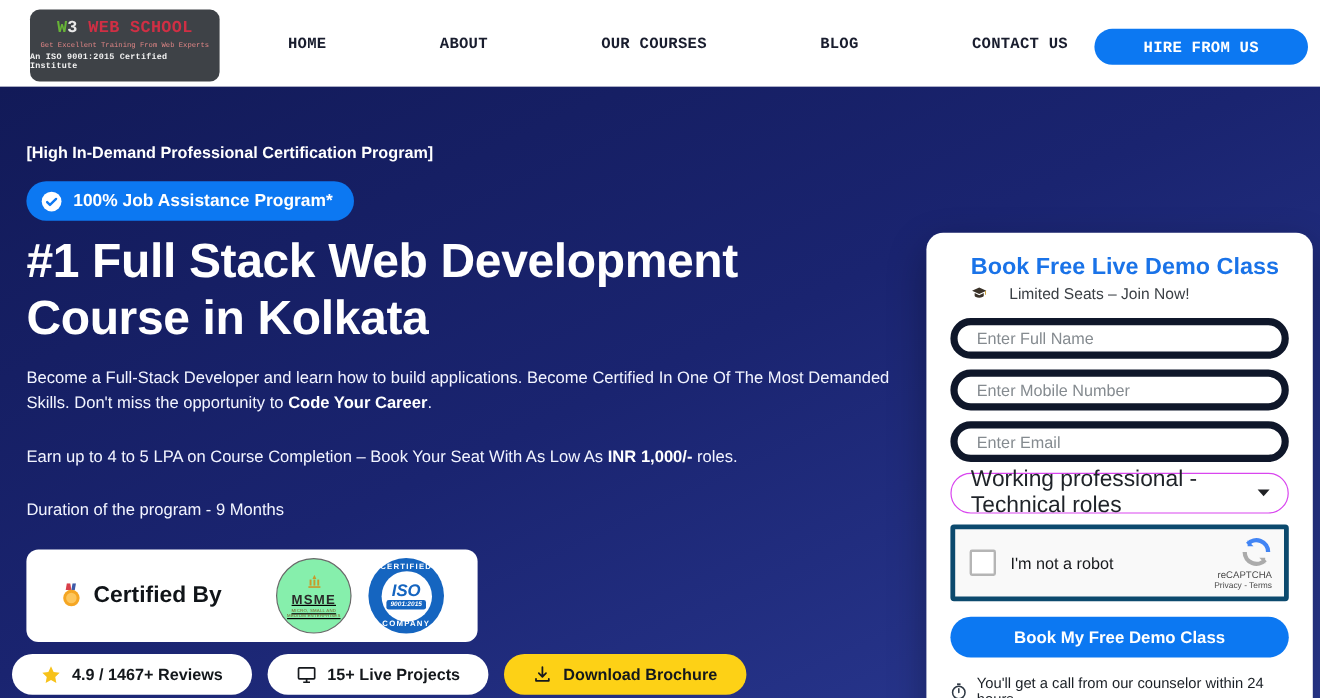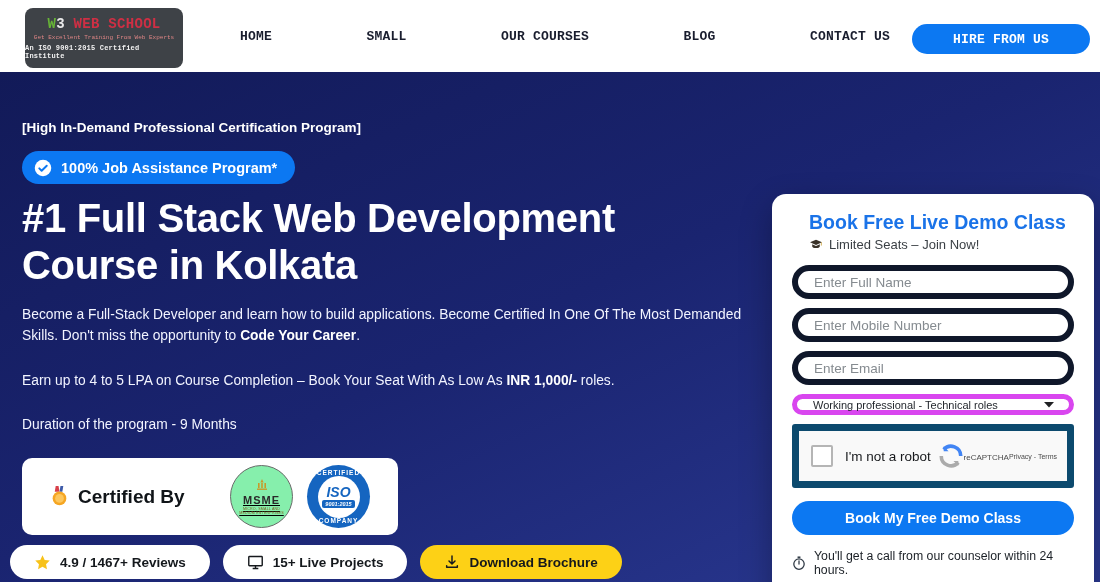--- a/index.html
+++ b/index.html
@@ -53,55 +53,55 @@
   .pill { height:34px; border-radius:999px; background:#fff; display:flex; align-items:center; justify-content:center; gap:9px;
           font-size:13.5px; font-weight:bold; color:#14181c; padding:0 24px; cursor:pointer; }
   .pill.yellow { background:#fdd116; }
 
   
   .form-card { position:absolute; left:772px; top:122px; width:322px; height:448px; background:#fff; border-radius:14px;
                box-shadow:0 12px 32px rgba(0,0,0,.3); padding:16px 20px; }
   .form-head { display:flex; align-items:flex-end; gap:12px; }
   .form-head-bar { width:5px; background:#fdbe10; border-radius:2px; }
   .form-title { color:#1a73e8; font-size:19.5px; font-weight:bold; line-height:24px; }
-  .form-sub { display:flex; align-items:center; gap:6px; color:#3a3f44; font-size:13px; margin-top:3px; }
+  .form-sub { display:flex; align-items:center; gap:18px; color:#3a3f44; font-size:13px; margin-top:3px; }
   .form-fields { margin-top:13px; }
   .f-input { display:block; width:100%; height:34px; border:6px solid #0f172a; border-radius:18px; padding:0 16px;
              font-size:13.5px; color:#202124; font-family:"Liberation Sans",sans-serif; outline:none; margin-bottom:9px; background:#fff; }
   .f-input::placeholder { color:#858b90; }
-  .f-select { position:relative; width:100%; height:21px; border:5px solid #d946ef; border-radius:18px; padding:0 16px;
-              font-size:11px; color:#1f2329; display:flex; align-items:center; margin-bottom:9px; cursor:pointer; }
+  .f-select { position:relative; width:100%; height:34px; border:1px solid #d946ef; border-radius:18px; padding:0 16px;
+              font-size:19px; color:#1f2329; display:flex; align-items:center; margin-bottom:9px; cursor:pointer; }
   .f-select .chev { position:absolute; right:14px; }
 
-  .recaptcha { height:64px; background:#f9f9f9; border:7px solid #0c4a6e; border-radius:3px;
+  .recaptcha { height:64px; background:#f9f9f9; border:4px solid #0c4a6e; border-radius:3px;
                display:flex; align-items:center; padding:0 10px 0 12px; }
   .rc-box { width:22px; height:22px; background:#fff; border:2px solid #b5b5b5; border-radius:2px; cursor:pointer; }
   .rc-label { font-size:13.5px; color:#17191c; margin-left:12px; }
-  .rc-right { margin-left:auto; display:flex; flex-direction:row; align-items:center; }
+  .rc-right { margin-left:auto; display:flex; flex-direction:column; align-items:flex-end; }
   .rc-brand { font-size:8px; color:#4a4a4a; margin-top:2px; }
   .rc-links { font-size:7px; color:#4a4a4a; margin-top:1px; }
 
   .submit-btn { margin-top:13px; height:34px; border-radius:999px; background:#0c78f2; color:#fff; font-size:14px; font-weight:bold;
                 display:flex; align-items:center; justify-content:center; cursor:pointer; }
   .form-notes { margin-top:14px; }
   .note-row { display:flex; align-items:center; gap:8px; font-size:12.3px; color:#1b2026; margin-bottom:9px; }
   .ico { display:inline-flex; flex:none; }
 </style>
 </head>
 <body>
 
 <div class="header">
   <div class="logo-box">
     <div class="logo-line1"><span class="logo-w">W</span><span class="logo-3">3</span><span class="logo-rest"> WEB SCHOOL</span></div>
     <div class="logo-tag">Get Excellent Training From Web Experts</div>
     <div class="logo-iso">An ISO 9001:2015 Certified Institute</div>
   </div>
   <div class="nav">
     <span class="nav-item">HOME</span>
-    <span class="nav-item">SMALL</span>
+    <span class="nav-item">ABOUT</span>
     <span class="nav-item">OUR COURSES</span>
     <span class="nav-item">BLOG</span>
     <span class="nav-item">CONTACT US</span>
   </div>
   <div class="hire-btn">HIRE FROM US</div>
 </div>
 
 <div class="hero">
 
   <div class="kicker">[High In-Demand Professional Certification Program]</div>

